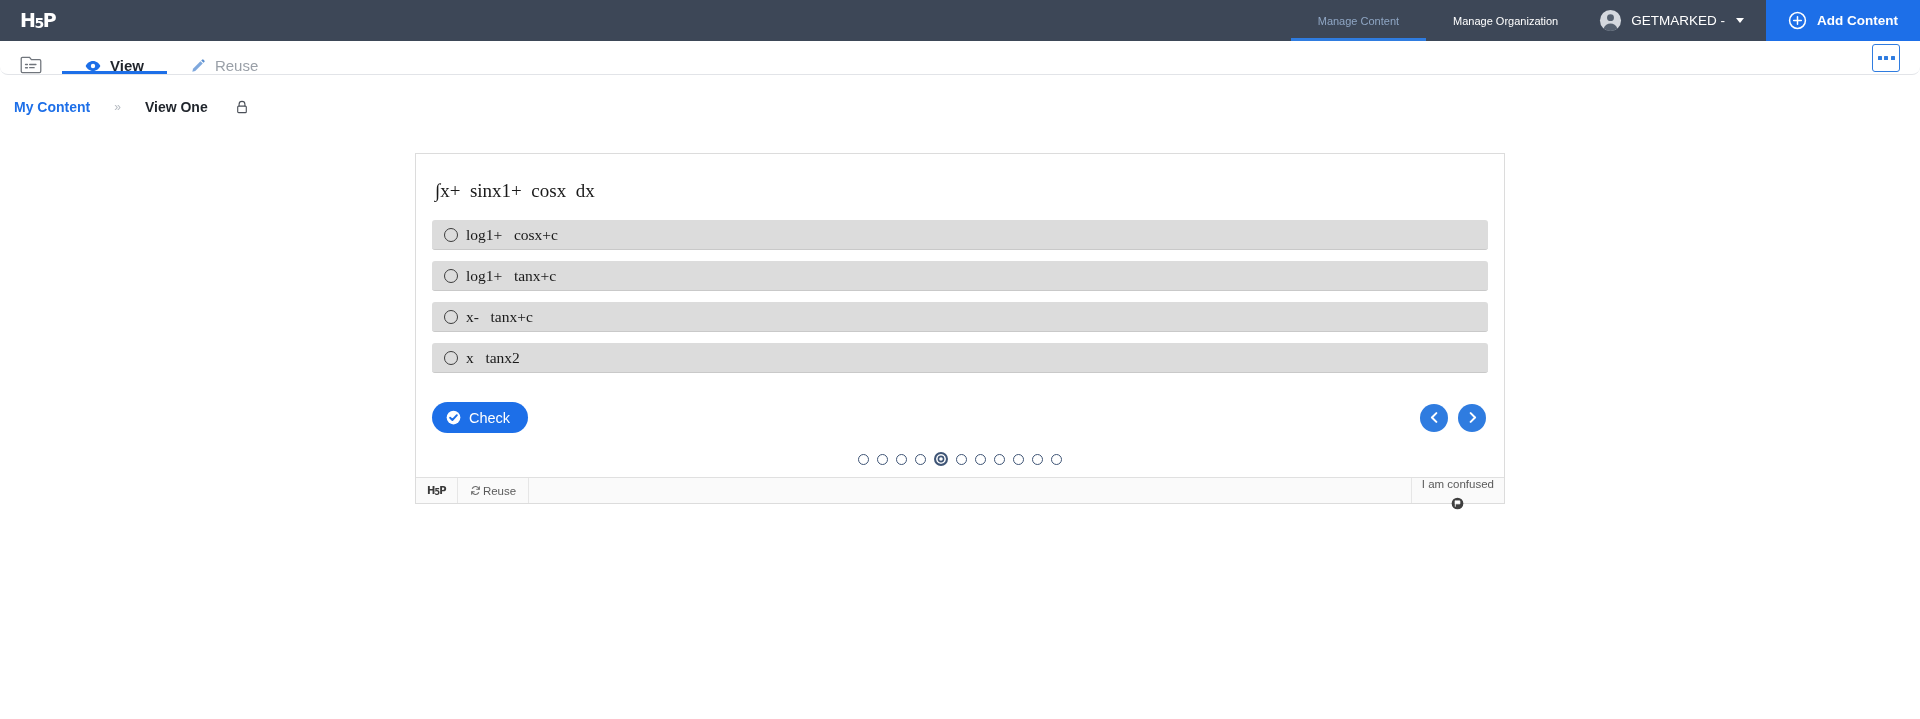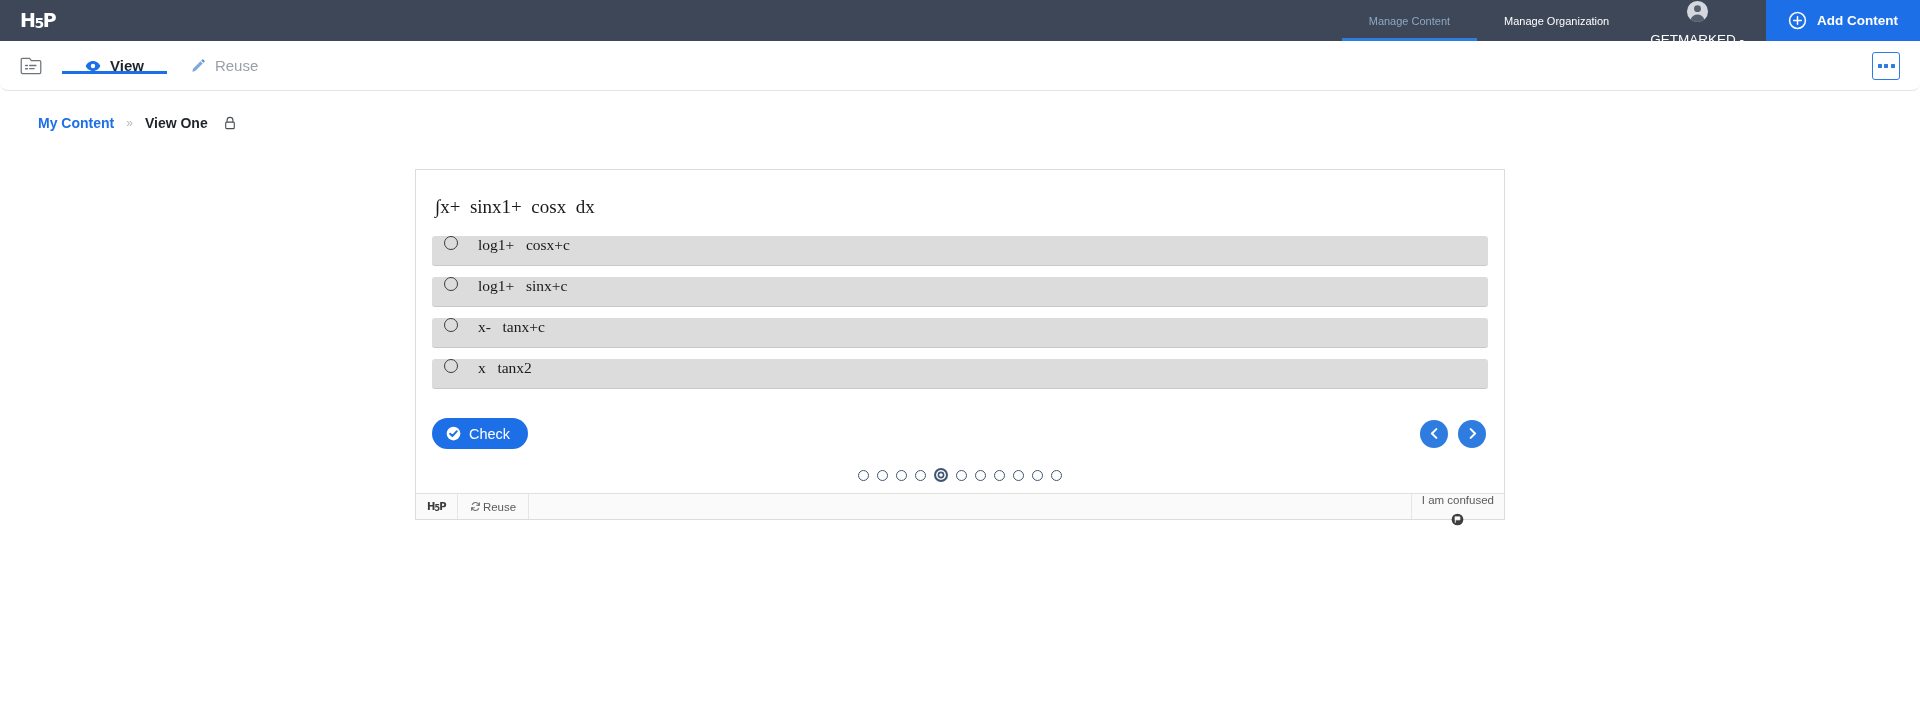--- a/index.html
+++ b/index.html
@@ -56,21 +56,20 @@
   }
   .user-chip {
     display: flex;
     align-items: center;
     gap: 9px;
     padding: 0 22px 0 14px;
     color: #ffffff;
     font-size: 13.5px;
     cursor: pointer;
     white-space: nowrap;
-    flex-direction: column;
   }
   .avatar-ic { width: 23px; height: 23px; display: block; }
   .caret {
     width: 0; height: 0;
     border-left: 4.5px solid transparent;
     border-right: 4.5px solid transparent;
     border-top: 5px solid #ffffff;
     margin-left: 2px;
   }
   .add-content {
@@ -83,24 +82,24 @@
     font-size: 13.5px;
     font-weight: 700;
     cursor: pointer;
     white-space: nowrap;
   }
   .plus-ic { width: 19px; height: 19px; display: block; }
 
   
   .toolbar {
     position: relative;
-    height: 50px;
+    height: 34px;
     border-bottom: 1px solid #e2e4e8;
     display: flex;
-    align-items: center;
+    align-items: flex-end;
     background: #fff;
     border-radius: 8px;
   }
   .folder-btn {
     display: flex;
     align-items: center;
     justify-content: center;
     width: 62px;
     cursor: pointer;
   }
@@ -141,24 +140,23 @@
     width: 4px; height: 4px;
     background: #2f7ce0;
     display: block;
     border-radius: 0.5px;
   }
 
   
   .breadcrumb {
     display: flex;
     align-items: center;
-    gap: 12px;
+    gap: 24px;
     padding: 24px 0 0 14px;
     font-size: 14px;
-    margin-left: 24px;
   }
   .crumb-link {
     color: #1d6fe8;
     font-weight: 700;
     cursor: pointer;
   }
   .crumb-sep { color: #b4b9c0; font-size: 12px; }
   .crumb-current { color: #1f242b; font-weight: 700; }
   .lock-ic { width: 12px; height: 14px; display: block; margin-left: 4px; }
 
@@ -178,21 +176,22 @@
   .question {
     font-family: "Liberation Serif", serif;
     font-size: 19px;
     color: #1a1a1a;
     padding: 2px 0 18px 3px;
     white-space: pre;
   }
 
   .alt {
     display: flex;
-    gap: 20px;
+    align-items: center;
+    gap: 8px;
     background: #dcdcdc;
     border-bottom: 1px solid #c9c9c9;
     border-radius: 3px;
     height: 30px;
     padding: 0 12px;
     margin-bottom: 11px;
     cursor: pointer;
   }
   .radio {
     width: 14px; height: 14px;
@@ -406,21 +405,21 @@
 
     <div class="card-body">
       <div class="question">∫x+  sinx1+  cosx  dx</div>
 
       <div class="alt">
         <span class="radio"></span>
         <span class="alt-text">log1+   cosx+c</span>
       </div>
       <div class="alt">
         <span class="radio"></span>
-        <span class="alt-text">log1+   sinx+c</span>
+        <span class="alt-text">log1+   tanx+c</span>
       </div>
       <div class="alt">
         <span class="radio"></span>
         <span class="alt-text">x-   tanx+c</span>
       </div>
       <div class="alt">
         <span class="radio"></span>
         <span class="alt-text">x   tanx2</span>
       </div>
 

